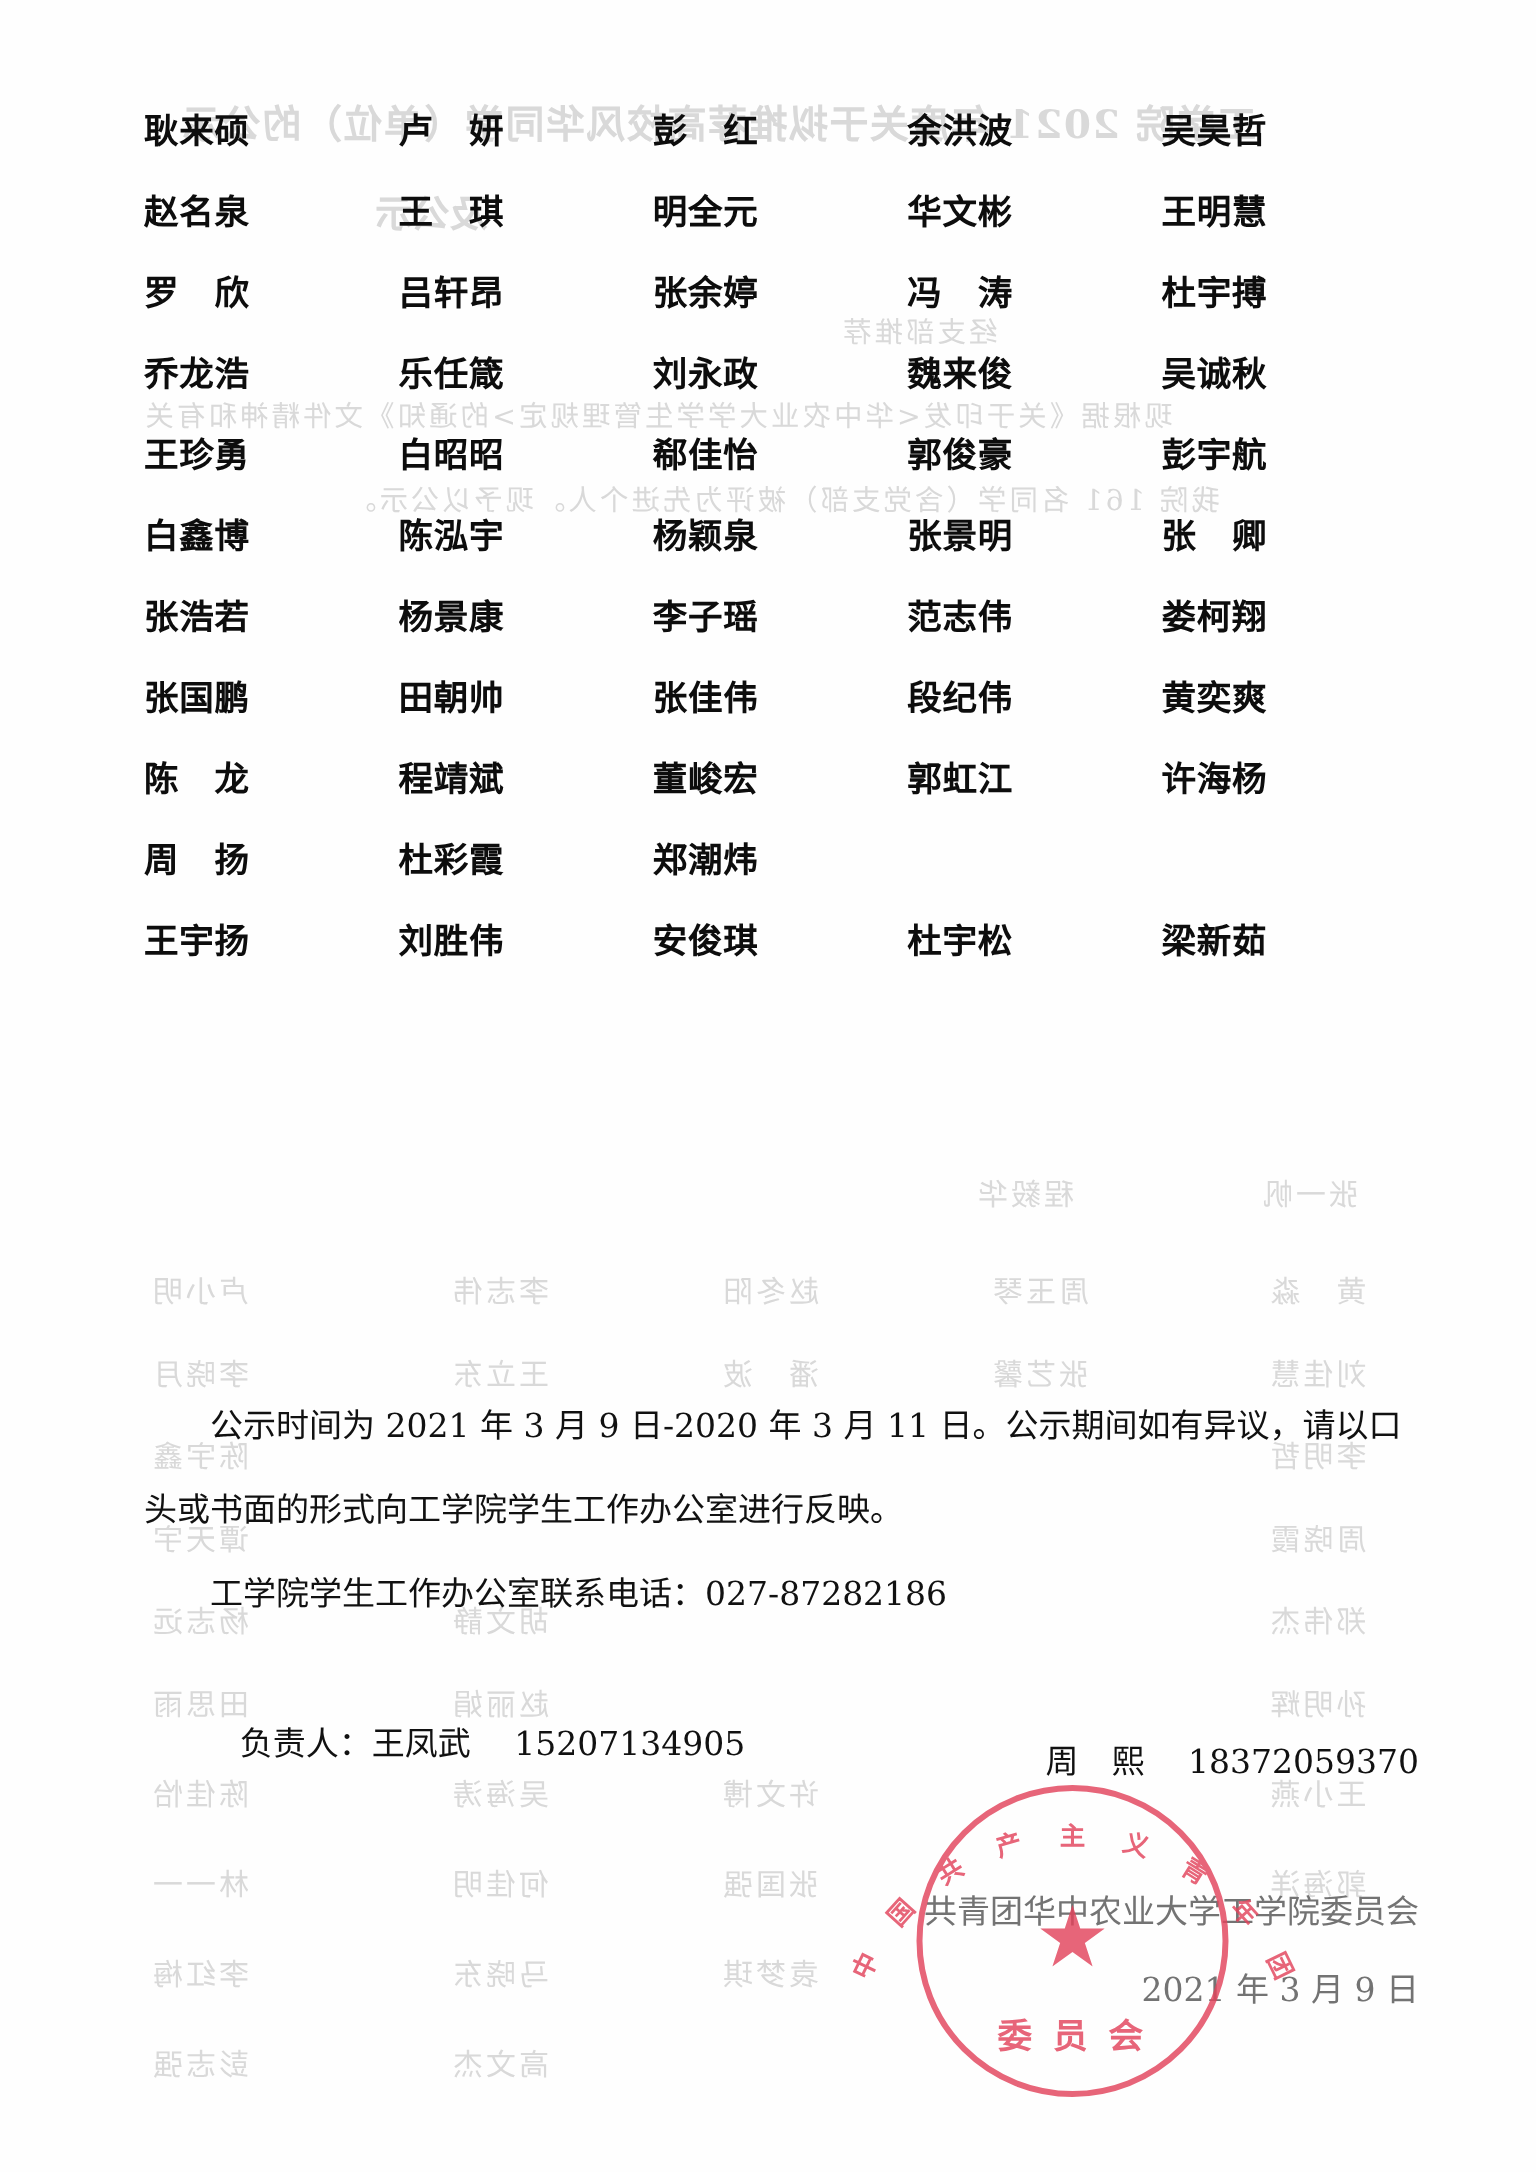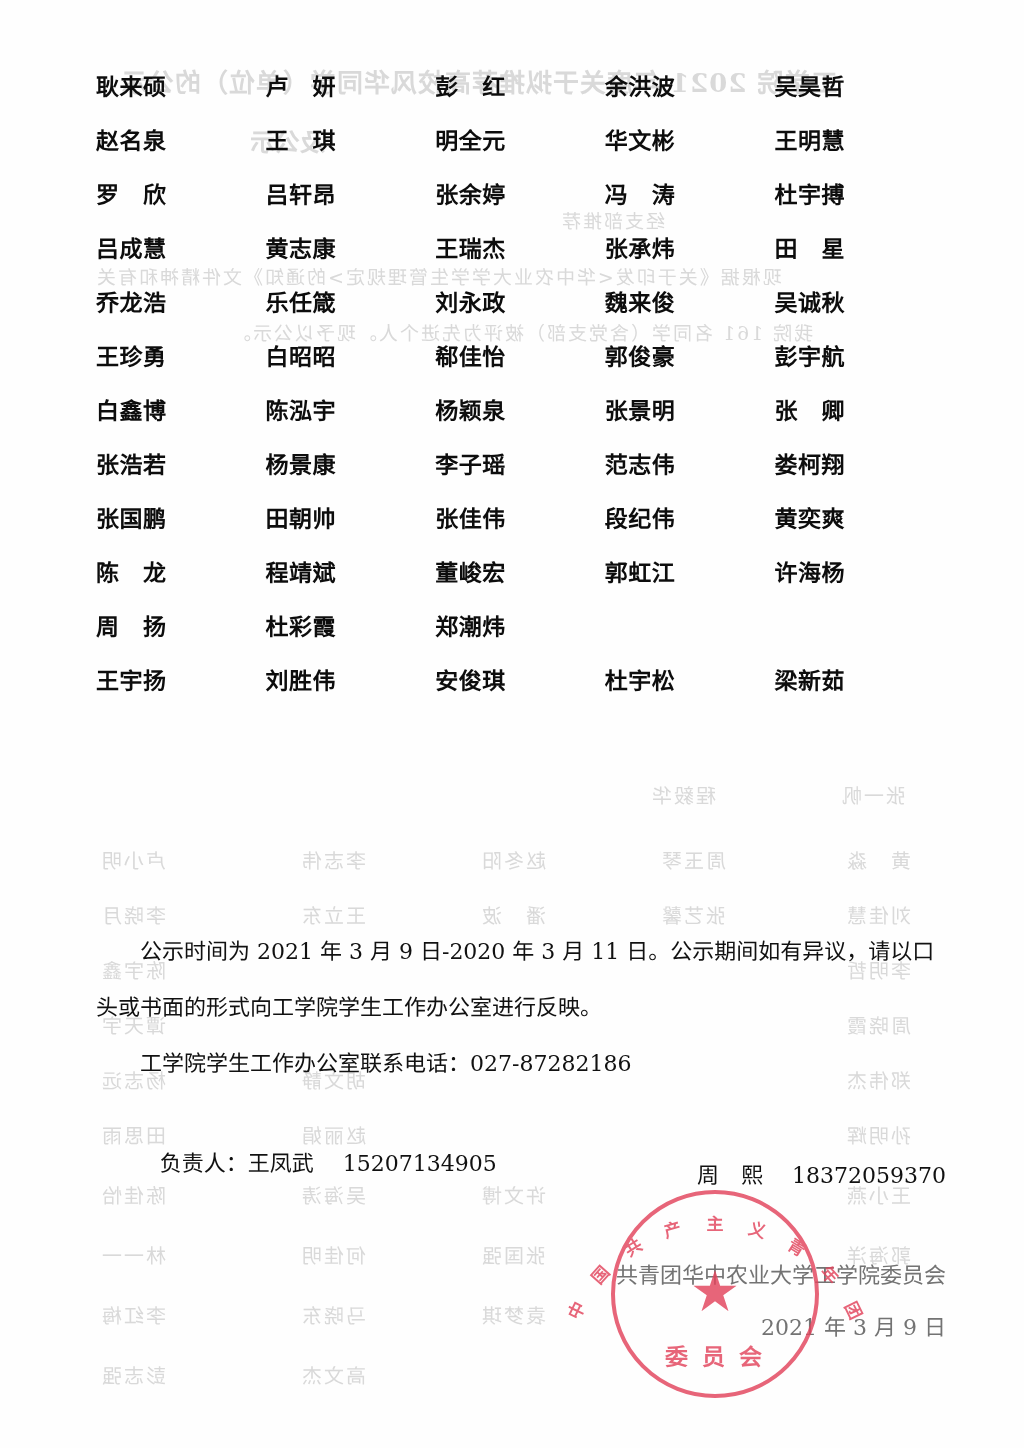--- a/index.html
+++ b/index.html
@@ -207,27 +207,20 @@
       <div class="name-cell">王明慧</div>
     </div>
     <div class="name-row">
       <div class="name-cell">罗　欣</div>
       <div class="name-cell">吕轩昂</div>
       <div class="name-cell">张余婷</div>
       <div class="name-cell">冯　涛</div>
       <div class="name-cell">杜宇搏</div>
     </div>
     <div class="name-row">
-      <div class="name-cell">吕成慧</div>
-      <div class="name-cell">黄志康</div>
-      <div class="name-cell">王瑞杰</div>
-      <div class="name-cell">张承炜</div>
-      <div class="name-cell">田　星</div>
-    </div>
-    <div class="name-row">
       <div class="name-cell">乔龙浩</div>
       <div class="name-cell">乐任箴</div>
       <div class="name-cell">刘永政</div>
       <div class="name-cell">魏来俊</div>
       <div class="name-cell">吴诚秋</div>
     </div>
     <div class="name-row">
       <div class="name-cell">王珍勇</div>
       <div class="name-cell">白昭昭</div>
       <div class="name-cell">郗佳怡</div>

